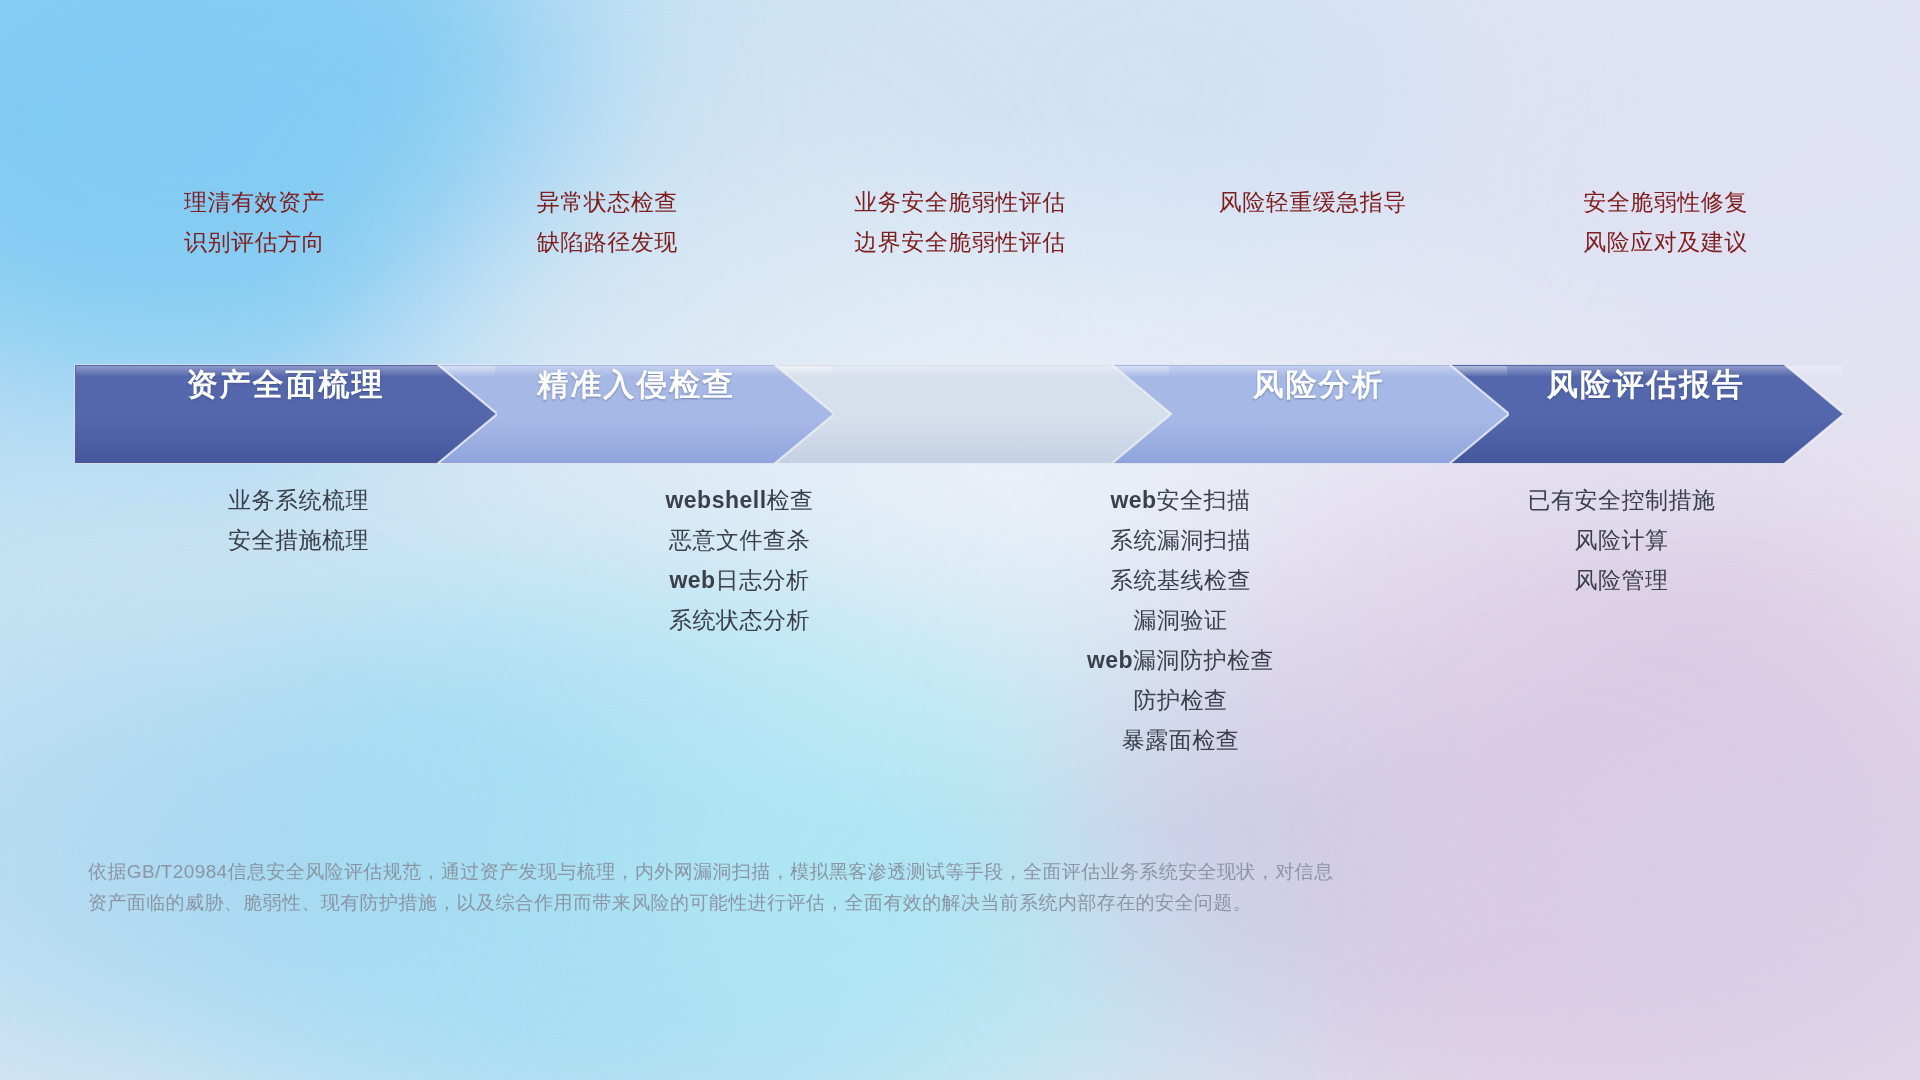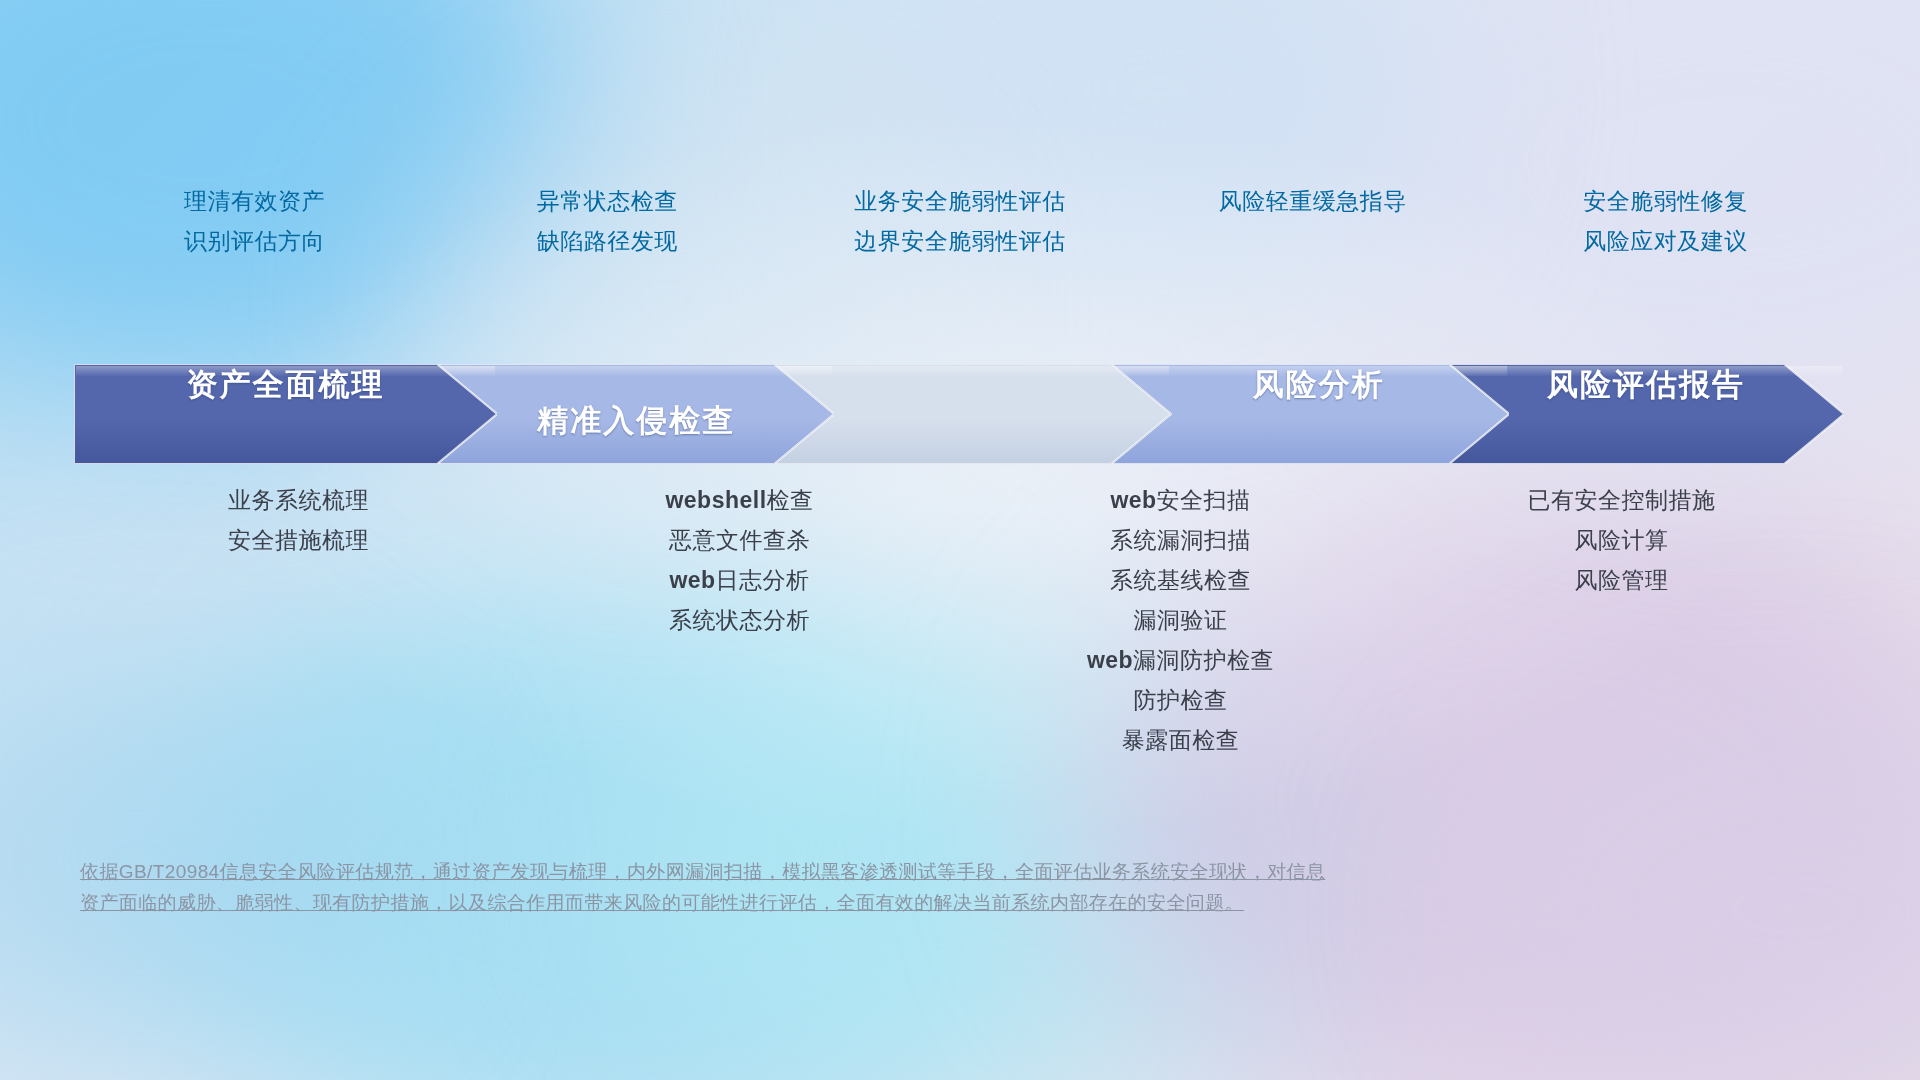--- a/index.html
+++ b/index.html
@@ -26,22 +26,22 @@
 
   
   #stage{position:absolute;inset:0;z-index:2;}
 
   .cols{position:absolute;left:78px;right:78px;display:flex;}
   .col{flex:1 1 0;display:flex;flex-direction:column;align-items:center;}
 
   
   #topRow{top:182px;}
   .top-line{
-    font-size:23px;color:#0369a1;line-height:40px;letter-spacing:.5px;
-    text-align:center;white-space:nowrap;font-family:Liberation Serif, serif;
+    font-size:23px;color:#7f1d1d;line-height:40px;letter-spacing:.5px;
+    text-align:center;white-space:nowrap;
   }
 
   
   #band{position:absolute;left:74px;top:364px;width:1772px;height:100px;}
   .chev{
     position:absolute;top:0;height:100px;
     display:flex;justify-content:center;
     box-sizing:border-box;
   }
   .chev .shape{position:absolute;inset:0;}
@@ -55,22 +55,22 @@
   
   #botRow{top:480px;align-items:flex-start;justify-content:space-between;}
   .bot-line{
     font-size:23px;color:#3a3f4a;line-height:40px;letter-spacing:.5px;
     text-align:center;white-space:nowrap;
   }
   .bot-line b{font-weight:bold;margin-top:22px;}
 
   
   #footer{
-    position:absolute;left:80px;top:856px;width:1760px;
-    font-size:19px;line-height:31px;color:#8b95a4;letter-spacing:.4px;text-decoration:underline;
+    position:absolute;left:88px;top:856px;width:1760px;
+    font-size:19px;line-height:31px;color:#8b95a4;letter-spacing:.4px;
   }
   #footer p{margin:0;}
 </style>
 </head>
 <body>
 
 <div id="bg">
   <div class="blob b1"></div>
     <div class="blob b2"></div>
     <div class="blob b3"></div>
@@ -137,21 +137,21 @@
       </linearGradient>
       <linearGradient id="sh1" x1="0" y1="0" x2="0" y2="1">
         <stop offset="0%" stop-color="rgba(255,255,255,.75)"></stop>
         <stop offset="100%" stop-color="rgba(255,255,255,.05)"></stop>
       </linearGradient>
     </defs>
     <polygon points="0,0 363.2,0 423.2,50 363.2,100 0,100 60,50" fill="url(#g1)" stroke="rgba(255,255,255,.85)" stroke-width="2"></polygon>
     <polygon points="0,0 363.2,0 423.2,50 363.2,100 0,100 60,50" fill="none" stroke="rgba(170,180,200,.45)" stroke-width="1"></polygon>
     <rect x="2" y="2" width="419.2" height="10" fill="url(#sh1)" opacity=".45"></rect>
   </svg>
-        <span class="lbl white" style="margin-left: 27px; margin-top: 36px;">精准入侵检查</span>
+        <span class="lbl white" style="margin-left: 27px;">精准入侵检查</span>
       </div>
       <div class="chev" style="left: 674.4px; width: 423.2px; z-index: 13;">
   <svg class="shape" viewBox="0 0 423.2 100" preserveAspectRatio="none">
     <defs>
       <linearGradient id="g2" x1="0" y1="0" x2="0" y2="1">
         <stop offset="0%" stop-color="#d6dfec"></stop>
         <stop offset="55%" stop-color="#d6dfec"></stop>
         <stop offset="100%" stop-color="#c4d0e3"></stop>
       </linearGradient>
       <linearGradient id="sh2" x1="0" y1="0" x2="0" y2="1">

